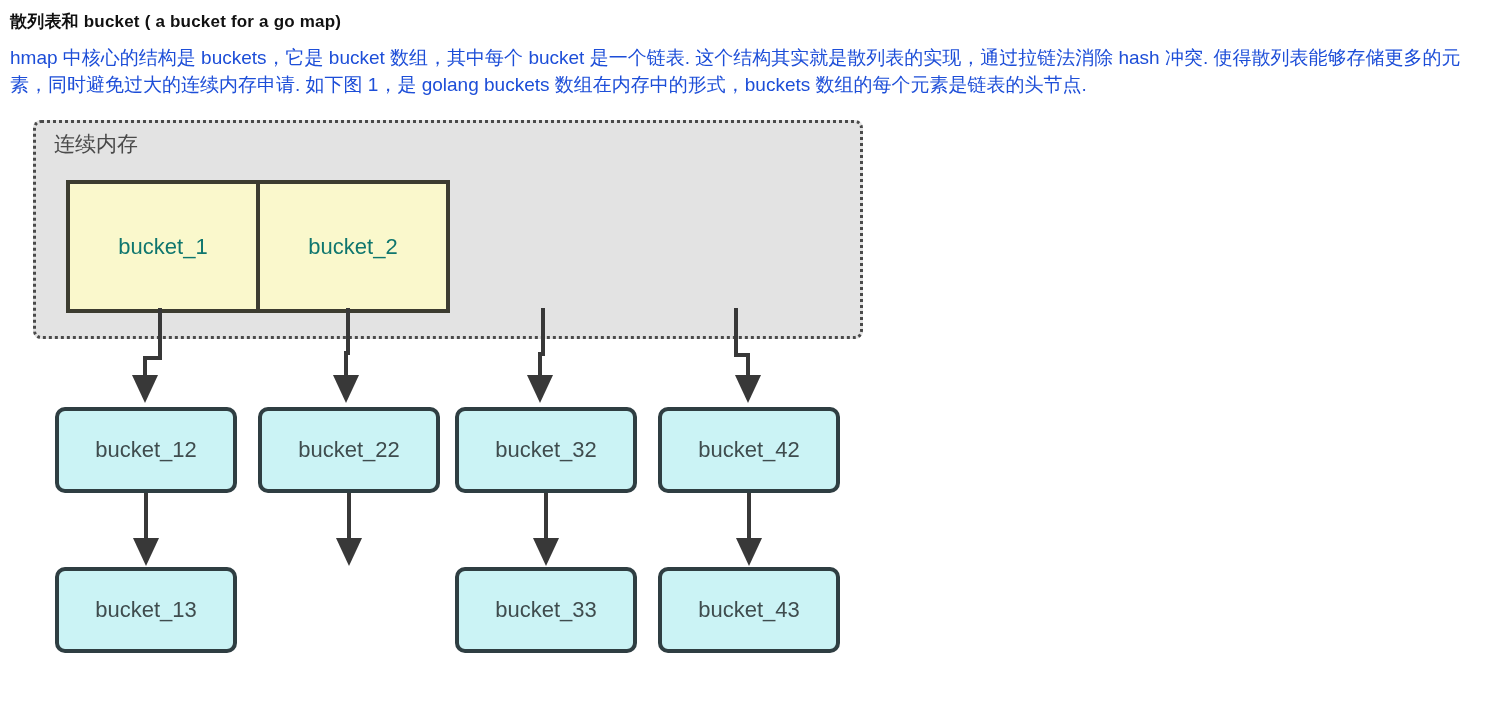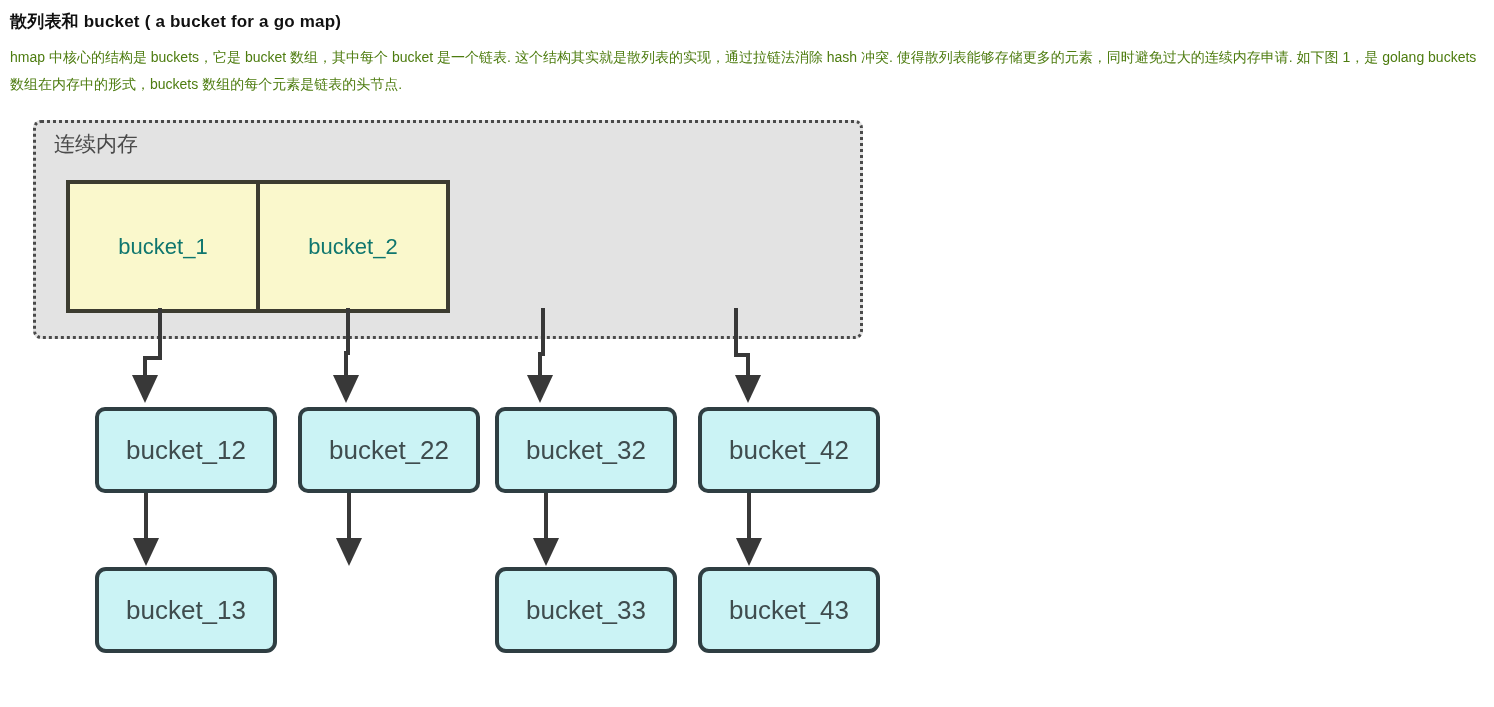--- a/index.html
+++ b/index.html
@@ -12,21 +12,21 @@
   }
   .page { position: relative; width: 1376px; height: 707px; background: #fff; }
 
   .page-title {
     position: absolute; left: 10px; top: 10px;
     font-size: 17px; font-weight: 700; color: #111111;
     letter-spacing: 0.2px;
   }
   .intro {
     position: absolute; left: 10px; top: 44px; width: 1476px;
-    font-size: 14px; line-height: 27px; color: #4d7c0f;
+    font-size: 19px; line-height: 27px; color: #1d4ed8;
   }
 
   
   .diagram { position: absolute; left: 33px; top: 120px; width: 840px; height: 545px; }
 
   .memory {
     position: absolute; left: 0; top: 0;
     width: 830px; height: 219px;
     background: #E3E3E3;
     border: 3px dotted #4a4a4a;
@@ -49,24 +49,24 @@
   }
   .array-box + .array-box { margin-left: -4px; }
 
   .node {
     position: absolute;
     width: 182px; height: 86px;
     background: #CBF3F5;
     border: 4px solid #2F3E42;
     border-radius: 10px;
     display: flex; align-items: center; justify-content: center;
-    font-size: 26px; color: #3f4c4e; margin-left: 40px;
+    font-size: 22px; color: #3f4c4e;
   }
   .row1 { top: 287px; }
-  .row2 { top: 447px; border-radius: 11px; }
+  .row2 { top: 447px; }
   .col1 { left: 22px; }
   .col2 { left: 225px; }
   .col3 { left: 422px; }
   .col4 { left: 625px; text-align: center; }
 
   .arrows {
     position: absolute; left: 0; top: 0;
     width: 840px; height: 545px;
     pointer-events: none;
   }

